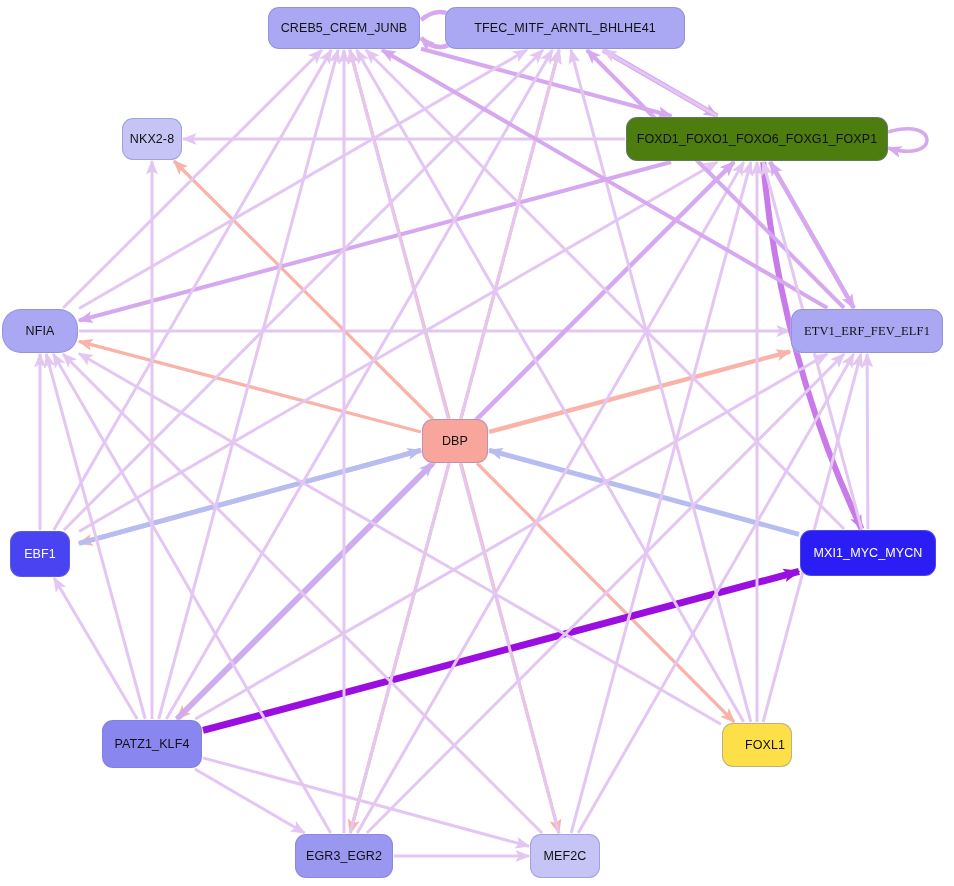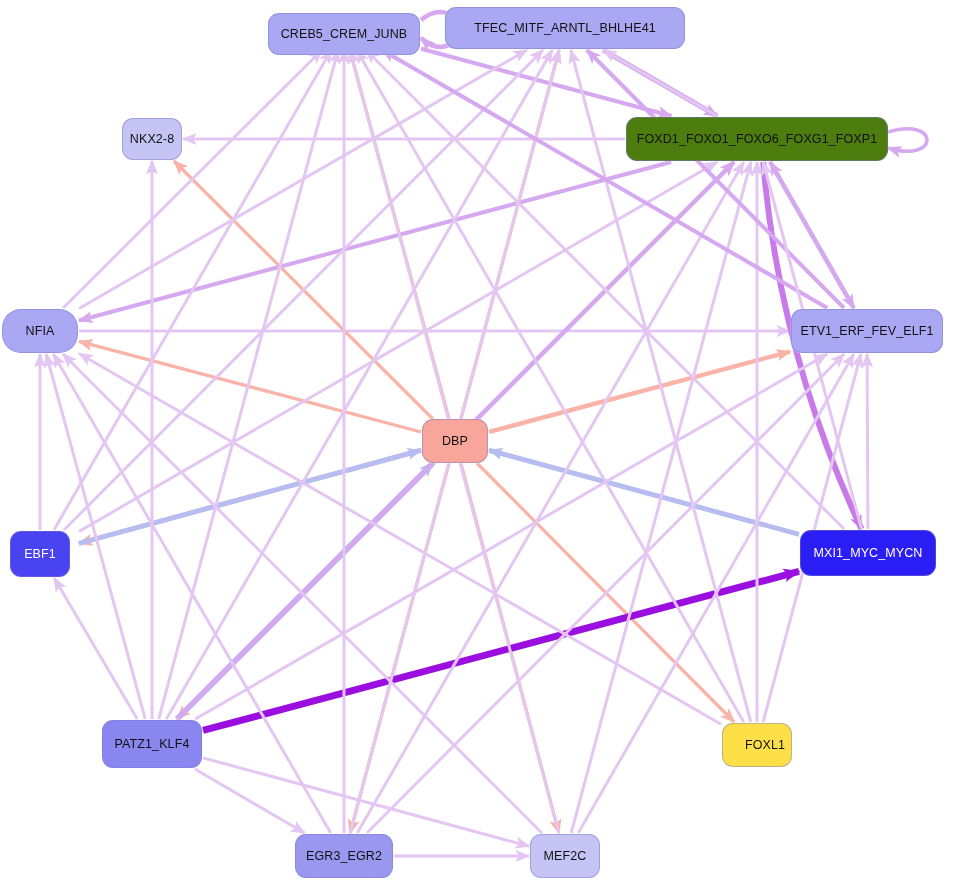--- a/index.html
+++ b/index.html
@@ -143,36 +143,36 @@
       <path fill="none" stroke="#e3c7f2" stroke-width="3" stroke-linecap="butt" marker-end="url(#mk2)" d="M63.07590759075907,308 L321.92739273927396,50"></path>
       <path fill="none" stroke="#e3c7f2" stroke-width="3" stroke-linecap="butt" marker-end="url(#mk2)" d="M79,308.49142857142857 L526.8811881188119,50"></path>
       <path fill="none" stroke="#d5a8ef" stroke-width="4" stroke-linecap="butt" marker-end="url(#mk4)" d="M827.3003300330033,308 L381.973597359736,50"></path>
       <path fill="none" stroke="#d5a8ef" stroke-width="4" stroke-linecap="butt" marker-end="url(#mk4)" d="M844.0759075907591,308 L586.927392739274,50"></path>
       <path fill="none" stroke="#d5a8ef" stroke-width="4" stroke-linecap="butt" marker-end="url(#mk4)" d="M853.8229166666666,308 L770.1770833333334,162"></path>
       <path fill="none" stroke="#e3c7f2" stroke-width="3" stroke-linecap="butt" marker-end="url(#mk2)" d="M861.5652173913044,529 L763.1666666666666,162"></path>
       <path fill="none" stroke="#e3c7f2" stroke-width="3" stroke-linecap="butt" marker-end="url(#mk2)" d="M867.8918918918919,529 L867.1036036036036,354"></path>
       <path fill="none" stroke="#e3c7f2" stroke-width="3" stroke-linecap="butt" marker-end="url(#mk2)" d="M844.0457142857143,529 L365.9580952380952,50"></path>
     </svg>
   <div id="node-layer">
-      <div class="node" style="left: 344px; top: 28px; width: 152px; height: 42px; background: rgb(170, 168, 242); margin-top: 6px;">
+      <div class="node" style="left: 344px; top: 28px; width: 152px; height: 42px; background: rgb(170, 168, 242);">
         <span>CREB5_CREM_JUNB</span>
       </div>
       <div class="node" style="left: 565px; top: 28px; width: 240px; height: 42px; background: rgb(170, 168, 242);">
         <span>TFEC_MITF_ARNTL_BHLHE41</span>
       </div>
       <div class="node" style="left: 152px; top: 139px; width: 60px; height: 42px; background: rgb(197, 196, 244);">
         <span>NKX2-8</span>
       </div>
       <div class="node" style="left: 757px; top: 139px; width: 262px; height: 44px; background: #4d7c0f;">
         <span>FOXD1_FOXO1_FOXO6_FOXG1_FOXP1</span>
       </div>
       <div class="node" style="left: 40px; top: 331px; width: 76px; height: 44px; background: rgb(170, 168, 242); border-radius: 19px;">
         <span>NFIA</span>
       </div>
-      <div class="node" style="left: 867px; top: 331px; width: 152px; height: 44px; background: rgb(170, 168, 242);">
+      <div class="node" style="left: 867px; top: 331px; width: 152px; height: 44px; background: rgb(170, 168, 242); font-family: Liberation Serif, serif;">
         <span>ETV1_ERF_FEV_ELF1</span>
       </div>
       <div class="node" style="left: 455px; top: 441px; width: 66px; height: 44px; background: rgb(248, 165, 155);">
         <span>DBP</span>
       </div>
       <div class="node white-text" style="left: 40px; top: 554px; width: 60px; height: 46px; background: rgb(74, 67, 242);">
         <span>EBF1</span>
       </div>
       <div class="node white-text" style="left: 868px; top: 553px; width: 136px; height: 46px; background: rgb(42, 30, 245);">
         <span>MXI1_MYC_MYCN</span>

